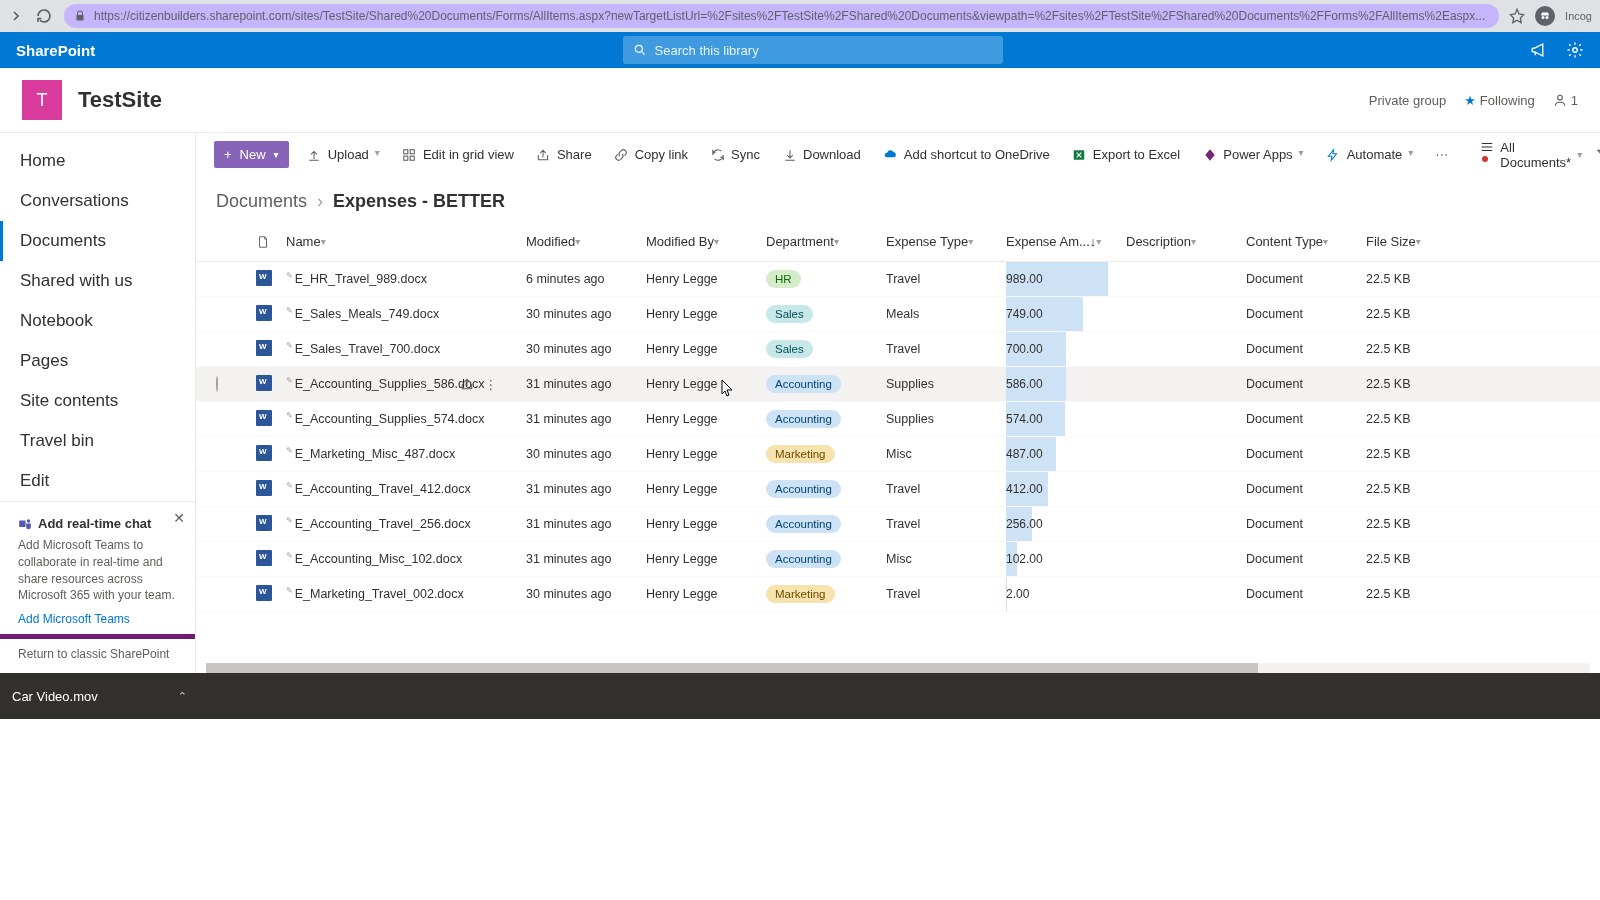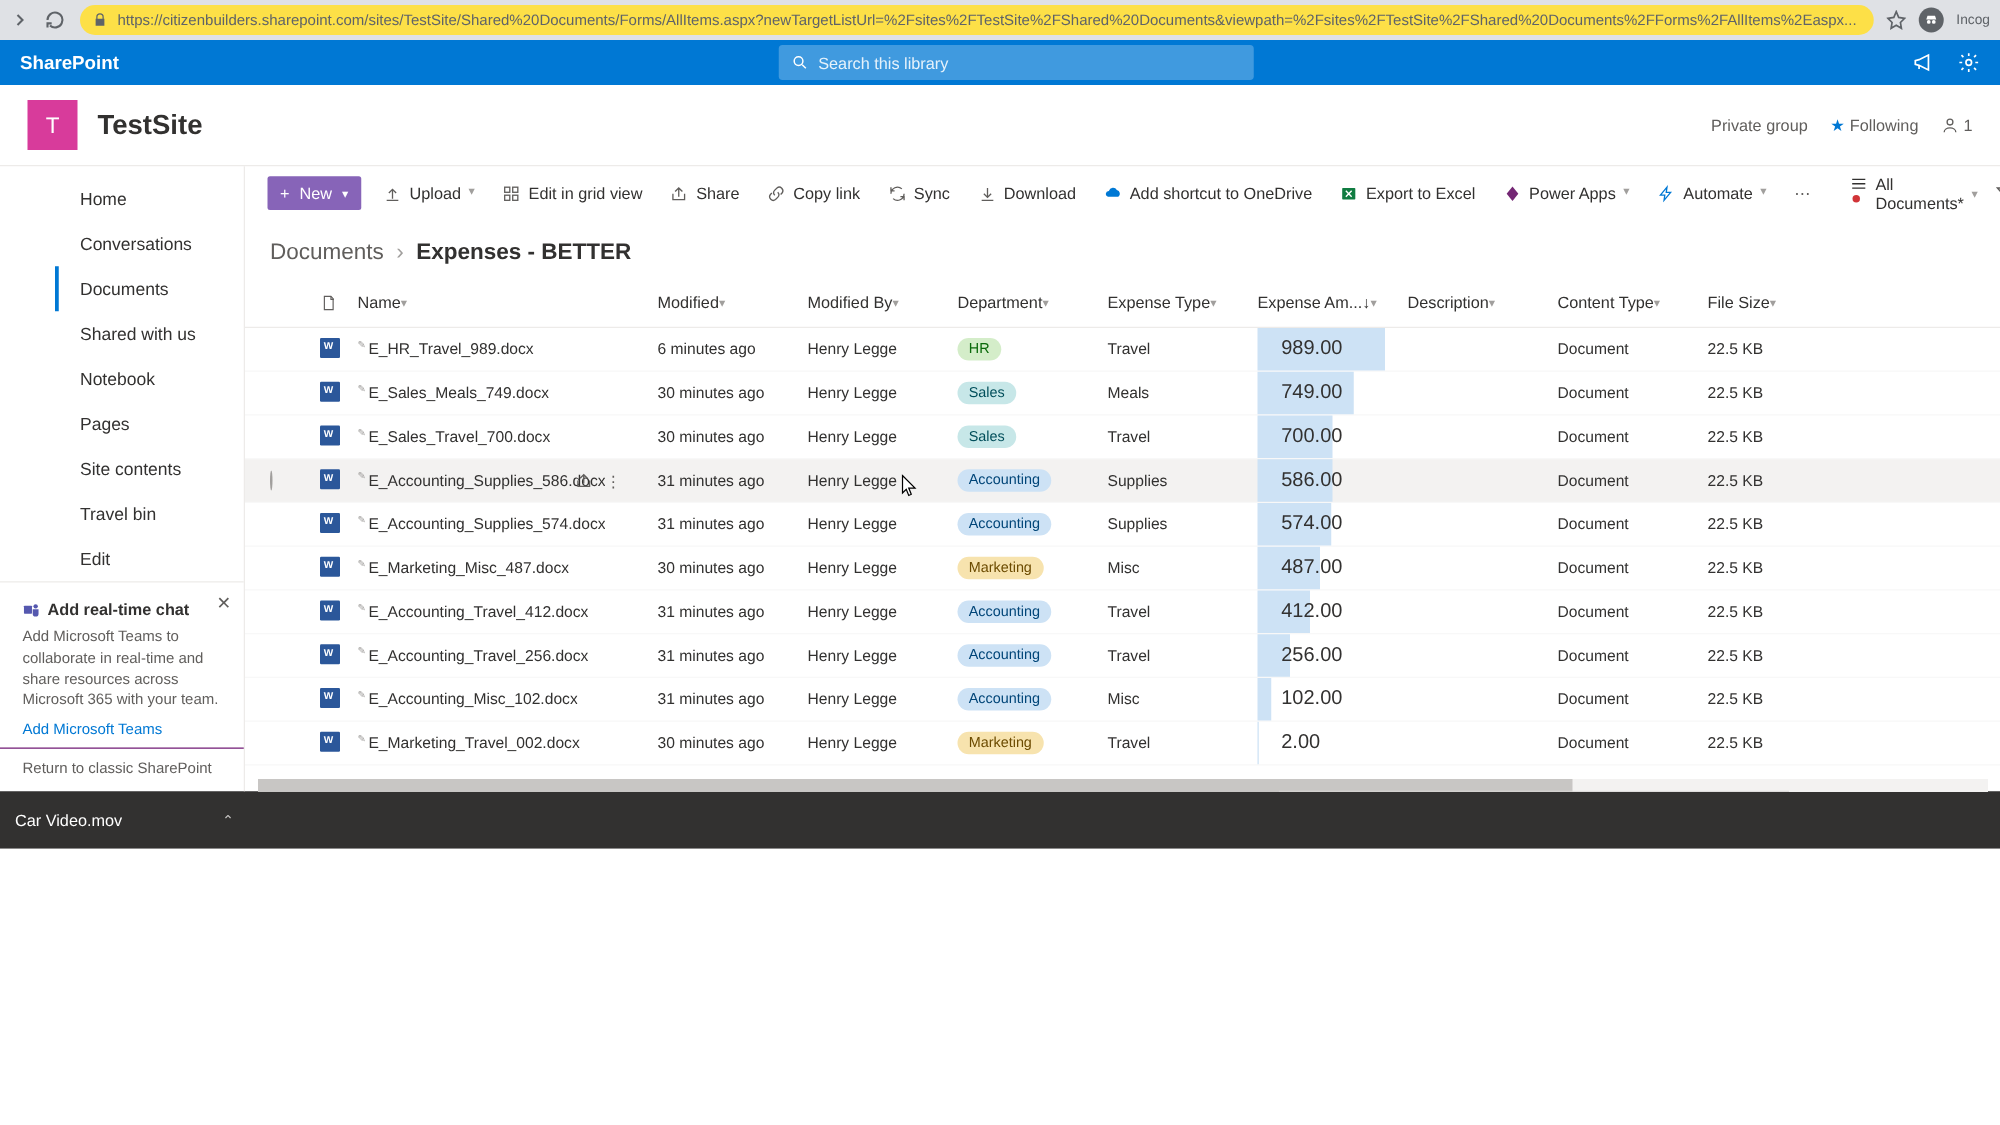--- a/index.html
+++ b/index.html
@@ -1,45 +1,45 @@
 <!DOCTYPE html>
 <html><head>
 <meta charset="utf-8">
 <style>
 * { box-sizing: border-box; margin: 0; padding: 0; }
 body { font-family: "Segoe UI", -apple-system, sans-serif; font-size: 13px; color: #323130; background: #fff; overflow: hidden; }
 .browser-bar { height: 32px; background: #dfe1e5; display: flex; align-items: center; padding: 0 8px; gap: 10px; }
 .browser-bar .nav-arrow { width: 18px; color: #5f6368; cursor: pointer; }
 .browser-bar .reload { width: 18px; color: #5f6368; cursor: pointer; }
-.url-bar { flex: 1; height: 24px; background: #fde047; border-radius: 12px; display: flex; align-items: center; padding: 0 10px; gap: 8px; font-size: 12px; color: #5f6368; overflow: hidden; white-space: nowrap; }
+.url-bar { flex: 1; height: 24px; background: #c4b5fd; border-radius: 12px; display: flex; align-items: center; padding: 0 10px; gap: 8px; font-size: 12px; color: #5f6368; overflow: hidden; white-space: nowrap; }
 .url-bar .lock { width: 12px; }
 .star { color: #5f6368; cursor: pointer; }
 .incog { color: #fff; background: #5f6368; border-radius: 50%; width: 20px; height: 20px; display: flex; align-items: center; justify-content: center; font-size: 10px; }
 .suite-bar { height: 36px; background: #0078d4; display: flex; align-items: center; padding: 0 16px; color: #fff; }
 .suite-bar .brand { font-weight: 600; font-size: 15px; }
 .suite-search { margin: 0 auto; width: 380px; height: 28px; background: rgba(255,255,255,0.25); border-radius: 3px; display: flex; align-items: center; padding: 0 10px; gap: 8px; color: #fff; }
 .suite-search input { background: transparent; border: none; outline: none; color: #fff; font-size: 13px; width: 100%; }
 .suite-search input::placeholder { color: #e6f2fb; }
 .suite-icons { display: flex; gap: 18px; align-items: center; }
 .suite-icons span { cursor: pointer; }
 .site-header { height: 65px; display: flex; align-items: center; padding: 0 22px; border-bottom: 1px solid #edebe9; }
 .site-logo { width: 40px; height: 40px; background: #d83b9b; color: #fff; display: flex; align-items: center; justify-content: center; font-size: 18px; font-weight: 400; margin-right: 16px; }
 .site-title { font-size: 22px; font-weight: 600; }
 .site-meta { margin-left: auto; display: flex; align-items: center; gap: 18px; font-size: 13px; color: #605e5c; }
 .site-meta .star-f { color: #0078d4; }
 .content-wrap { display: flex; height: calc(100% - 133px - 46px); }
 .left-nav { width: 196px; border-right: 1px solid #edebe9; padding-top: 8px; display: flex; flex-direction: column; position: relative; }
-.left-nav .nav-item { padding: 10px 20px; font-size: 14px; color: #323130; cursor: pointer; margin-left: 44px; }
+.left-nav .nav-item { padding: 10px 20px; font-size: 17px; color: #323130; cursor: pointer; }
 .left-nav .nav-item.active { border-left: 3px solid #0078d4; padding-left: 17px; font-weight: 400; }
 .teams-card { margin-top: auto; border-top: 1px solid #edebe9; padding: 14px 18px 8px; position: relative; font-size: 12px; color: #605e5c; }
 .teams-card .close { position: absolute; right: 10px; top: 8px; cursor: pointer; color: #605e5c; font-size: 14px; }
 .teams-card .title { font-weight: 600; color: #323130; font-size: 13px; display: flex; align-items: center; gap: 6px; }
 .teams-card .body { margin-top: 6px; line-height: 1.4; }
 .teams-card .link { color: #0078d4; margin-top: 8px; cursor: pointer; }
-.return-link { padding: 8px 18px 12px; font-size: 12px; color: #605e5c; cursor: pointer; border-top: 1px solid #701a75; }
+.return-link { padding: 8px 18px 12px; font-size: 12px; color: #605e5c; cursor: pointer; border-top: 5px solid #701a75; }
 .main { flex: 1; display: flex; flex-direction: column; overflow: hidden; }
 .cmd-bar { height: 44px; display: flex; align-items: center; padding: 0 18px; gap: 14px; border-bottom: 1px solid #fff; font-size: 13px; color: #323130; }
 .cmd-btn { display: flex; gap: 6px; cursor: pointer; padding: 4px 4px; white-space: nowrap; }
 .cmd-btn .ic { width: 15px; height: 15px; display: inline-flex; align-items: center; justify-content: center; color: #605e5c; }
 .new-btn { background: #8764b8; color: #fff; padding: 6px 10px; border-radius: 2px; display: flex; align-items: center; gap: 8px; cursor: pointer; }
 .new-btn .chev { font-size: 10px; }
 .cmd-spacer { flex: 1; }
 .view-switch { display: flex; align-items: center; gap: 6px; cursor: pointer; }
 .view-switch .dot { width: 6px; height: 6px; background: #d13438; border-radius: 50%; display: inline-block; position: relative; top: -4px; left: 2px; }
 .breadcrumb { padding: 14px 20px 10px; display: flex; align-items: center; gap: 10px; font-size: 18px; }
@@ -70,21 +70,21 @@
 .file-ic::after { content: "W"; color: #fff; font-size: 8px; font-weight: bold; position: absolute; left: 3px; top: 2px; }
 .fname { color: #323130; cursor: pointer; white-space: nowrap; overflow: hidden; text-overflow: ellipsis; }
 .fname .sup { font-size: 8px; vertical-align: super; color: #a19f9d; margin-right: 2px; }
 .pill { display: inline-block; padding: 3px 9px; border-radius: 10px; font-size: 11.5px; }
 .pill-hr { background: #d4edc9; color: #0b6a0b; }
 .pill-sales { background: #c7e7e8; color: #004e5a; }
 .pill-acc { background: #cde2f5; color: #004578; }
 .pill-mkt { background: #f7e3ae; color: #6c4b00; }
 .amount-cell { position: relative; height: 100%; display: flex; align-items: center; }
 .amount-bar { position: absolute; left: 0; top: 0; bottom: 0; background: #cde2f5; }
-.amount-val { position: relative; padding-left: 19px; font-size: 16px; }
+.amount-val { position: relative; padding-left: 0; font-size: 12px; }
 .row-actions { display: none; gap: 10px; color: #605e5c; margin-left: -30px; }
 .trow.hover .row-actions { display: flex; }
 .bottom-scroll { height: 10px; background: #f3f2f1; position: relative; margin: 0 10px; }
 .bottom-scroll .thumb { position: absolute; left: 0; width: 76%; top: 0; bottom: 0; background: #c8c6c4; }
 .download-bar { height: 46px; background: #323130; color: #fff; display: flex; align-items: center; padding: 0 12px; font-size: 13px; }
 .download-item { display: flex; align-items: center; gap: 80px; cursor: pointer; }
 .download-item .chev { font-size: 11px; color: #c8c6c4; }
 svg { display: block; }
 </style>
 </head>

